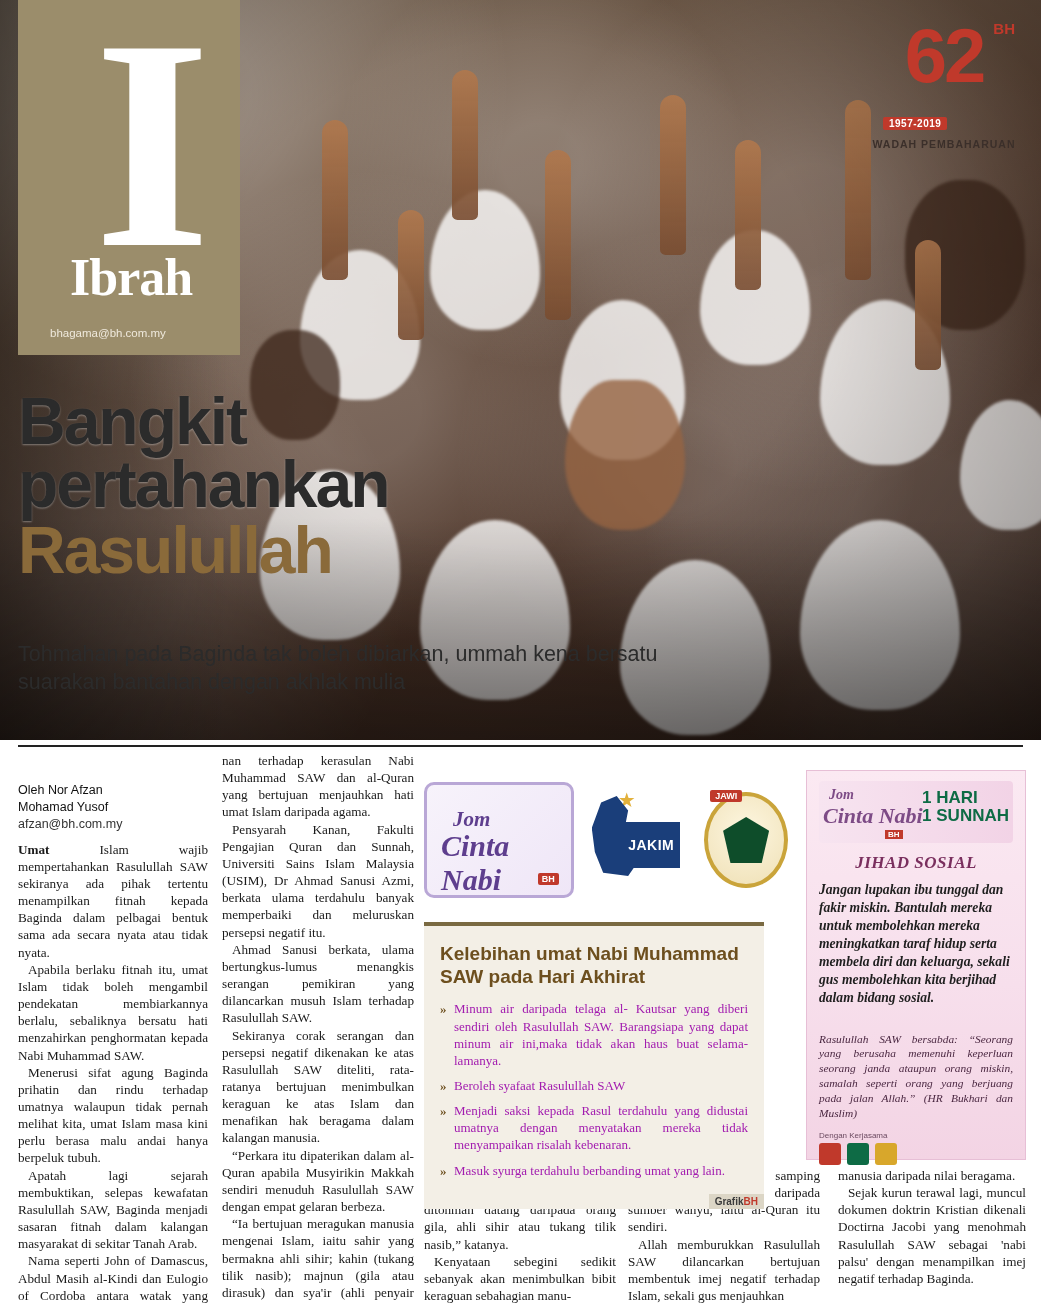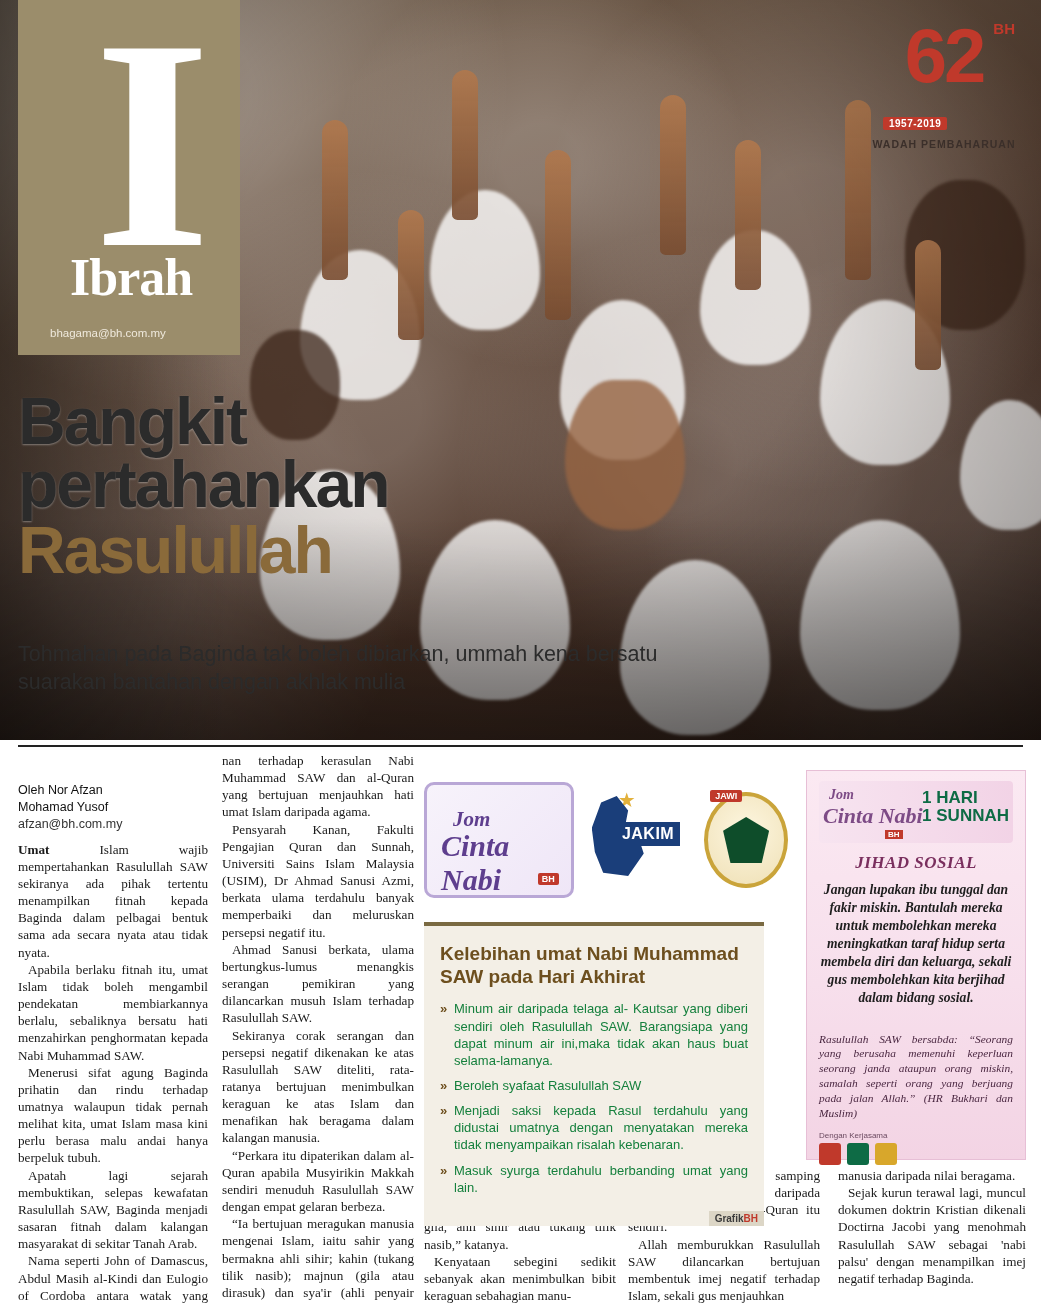--- a/index.html
+++ b/index.html
@@ -266,22 +266,22 @@
     background: #1a3e7a;
     clip-path: polygon(0 40%, 18% 8%, 48% 0, 70% 18%, 60% 52%, 86% 44%, 100% 72%, 70% 100%, 22% 96%, 6% 70%);
   }
   .jakim .star {
     position:absolute; left: 26px; top: 0;
     font-size: 20px; color: #e2b13c;
   }
   .jakim .label {
     position:absolute; right: 0; top: 34px;
     background:#1a3e7a; color:#fff;
-    font-size: 16px; font-weight:700;
-    padding: 3px 6px; letter-spacing: 0.5px;
+    font-size: 14px; font-weight:700;
+    padding: 15px 6px; letter-spacing: 0.5px;
   }
   .jawi {
     width: 104px; height: 108px;
     position: relative;
   }
   .jawi .ring {
     position:absolute; inset: 6px;
     border: 4px solid #caa43a;
     border-radius: 50%;
     background: radial-gradient(circle at 50% 40%, #fdf6e0, #efe0b5);
@@ -313,24 +313,24 @@
   .factbox h3 {
     margin: 0 0 12px 0;
     font-family: "Liberation Sans", sans-serif;
     font-size: 19px;
     line-height: 1.22;
     font-weight: 700;
     color: #6d4f1e;
   }
   .factbox ul { margin: 0; padding: 0; list-style: none; }
   .factbox li {
-    font-family: Liberation Sans, sans-serif;
+    font-family: Liberation Serif, serif;
     font-size: 13px;
     line-height: 1.32;
-    color: #15803d;
+    color: #a21caf;
     margin-bottom: 8px;
     padding-left: 14px;
     position: relative;
     text-align: justify;
   }
   .factbox li:before {
     content: "\00BB";
     position: absolute; left: 0; top: 0;
     color: #6d4f1e; font-weight: 700;
   }
@@ -395,21 +395,20 @@
     color: #7a2f5e;
     letter-spacing: 0.5px;
   }
   .pink .msg {
     font-family: "Liberation Serif", serif;
     font-style: italic;
     font-weight: 700;
     font-size: 13.6px;
     line-height: 1.33;
     color: #1e1e1e;
-    text-align: center;
     margin-bottom: 24px;
   }
   .pink .hadith {
     font-family: "Liberation Serif", serif;
     font-style: italic;
     font-size: 11.4px;
     line-height: 1.30;
     color: #4a2741;
     text-align: justify;
     margin-top: 24px;

